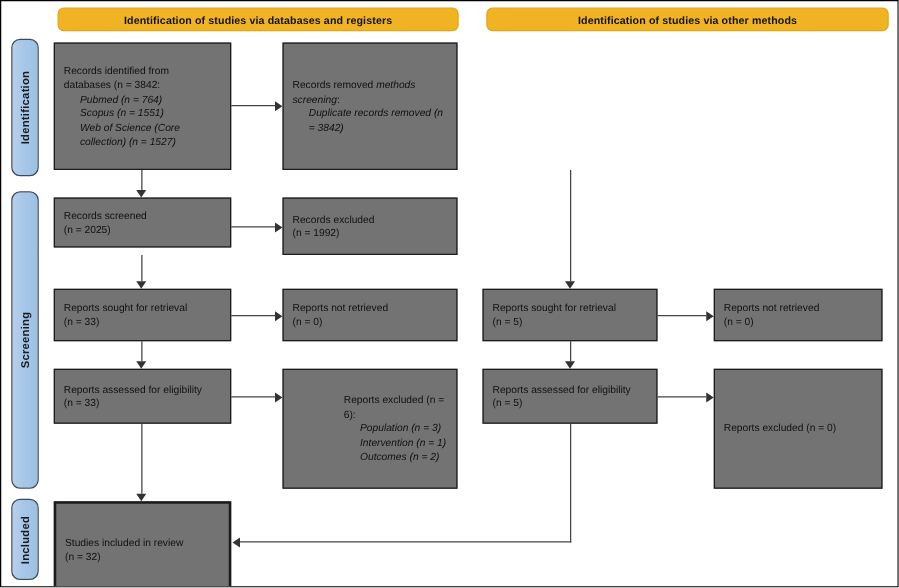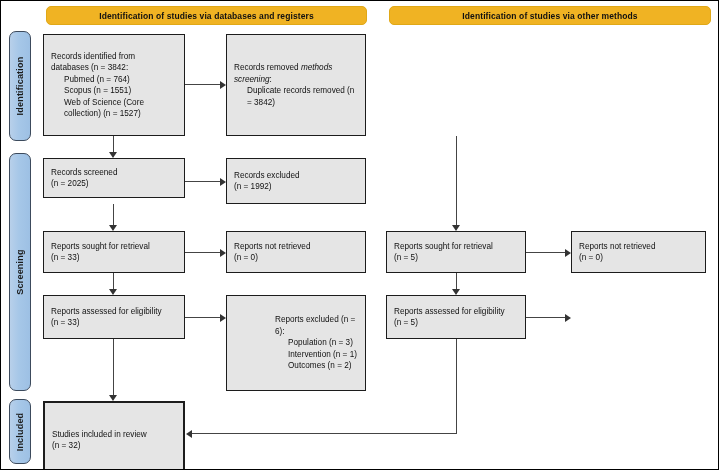--- a/index.html
+++ b/index.html
@@ -49,35 +49,36 @@
     align-items: center;
     justify-content: center;
     font-size: 8.5px;
     font-weight: bold;
     color: #111111;
     letter-spacing: 0.1px;
   }
   
   .node {
     position: absolute;
-    background: #e5e5e5;
+    background: #737373;
     border: 1.6px solid #1c1c1c;
     box-sizing: border-box;
     display: flex;
     align-items: center;
     padding: 4px 7px;
   }
   .node-text {
     font-size: 8.2px;
     line-height: 11.5px;
     color: #111111;
   }
   .indent {
     display: block;
     padding-left: 13px;
+    font-style: italic;
   }
   .ital {
     font-style: italic;
   }
   
   .conn-v {
     position: absolute;
     width: 1.4px;
     background: #444444;
   }
@@ -218,20 +219,25 @@
     </div>
   </div>
 
   <div class="node" style="left:385px; top:294px; width:140px; height:44px;">
     <div class="node-text">
       <span>Reports assessed for eligibility</span><br>
       <span>(n = 5)</span>
     </div>
   </div>
 
+  <div class="node" style="left:570px; top:294px; width:135px; height:96px;">
+    <div class="node-text">
+      <span>Reports excluded (n = 0)</span>
+    </div>
+  </div>
 
   <div class="conn-h" style="left:184px; top:83px; width:35px;"></div>
   <div class="arrow right" style="left:219px; top:79.5px;"></div>
 
   <div class="conn-v" style="left:112px; top:135px; height:16px;"></div>
   <div class="arrow down" style="left:108.3px; top:151px;"></div>
 
   <div class="conn-h" style="left:184px; top:180px; width:35px;"></div>
   <div class="arrow right" style="left:219px; top:176.5px;"></div>
 

